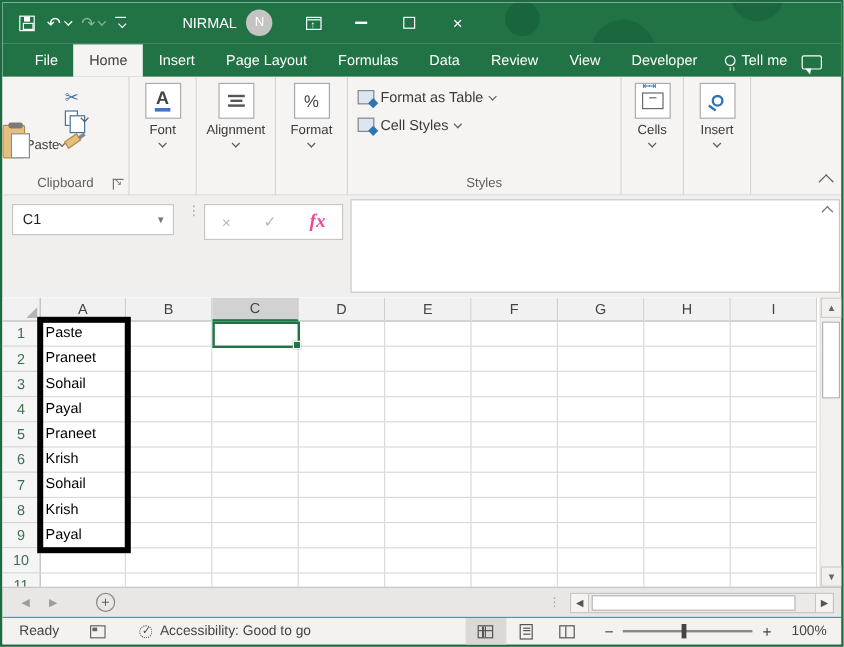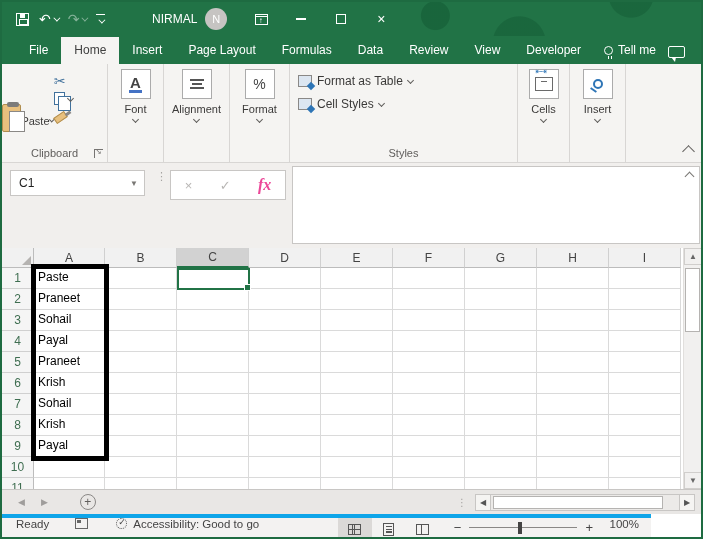--- a/index.html
+++ b/index.html
@@ -125,21 +125,21 @@
   .navarrows { display:flex; align-items:center; gap:16px; padding:0 18px 0 16px; color:#9f9d9b; font-size:9px; }
   .sheettab { background:#fff; color:#217346; font-weight:bold; padding:0 18px; display:flex; align-items:center; border-right:1px solid #c8c6c4; border-left:1px solid #c8c6c4; border-bottom:2px solid #217346; }
   .addsheet { width:16px; height:16px; border:1px solid #8a8886; border-radius:50%; color:#605e5c; font-size:12px; line-height:14px; text-align:center; align-self:center; margin-left:14px; }
   .sb-dots { margin-left:auto; align-self:center; color:#a6a4a2; font-size:10px; }
   .hscroll { display:flex; align-items:center; margin:0 6px 0 8px; }
   .hbtn { width:16px; height:17px; background:#f5f4f2; border:1px solid #c8c6c4; font-size:8px; color:#555; text-align:center; line-height:15px; }
   .htrack { width:188px; height:17px; background:#eceae8; border-top:1px solid #c8c6c4; border-bottom:1px solid #c8c6c4; position:relative; }
   .hthumb { position:absolute; left:2px; top:1px; width:170px; height:13px; background:#fff; border:1px solid #b5b3b1; }
 
   
-  .statusbar { position:absolute; left:0; top:512px; width:649px; height:23px; background:#f3f2f1; border-top:4px solid #0ea5e9; display:flex; font-size:11.5px; color:#444; }
+  .statusbar { position:absolute; left:0; top:512px; width:699px; height:23px; background:#f3f2f1; border-top:1px solid #0ea5e9; display:flex; align-items:center; font-size:11.5px; color:#444; }
   .sb-ready { margin-left:14px; }
   .macroicon { width:13px; height:11px; border:1.2px solid #666; margin-left:26px; position:relative; }
   .macroicon:before { content:""; position:absolute; left:1px; top:1px; width:4px; height:3px; background:#666; }
   .accessicon { width:11px; height:11px; border:1.3px dotted #555; border-radius:50%; margin-left:28px; position:relative; }
   .accessicon:after { content:"✓"; position:absolute; left:1px; top:-2px; font-size:9px; color:#444; }
   .sb-access { margin-left:6px; }
   .viewbtns { margin-left:auto; display:flex; }
   .viewbtn { width:34px; height:23px; display:flex; align-items:center; justify-content:center; }
   .viewbtn.active { background:#dbd9d7; }
   .vb-grid { width:13px; height:11px; border:1.2px solid #555; background:linear-gradient(#555,#555) 50% 0/1.2px 100% no-repeat, linear-gradient(#555,#555) 0 50%/100% 1.2px no-repeat, linear-gradient(90deg,transparent 3px,#555 3px 4px,transparent 4px); background-clip:border-box; }

